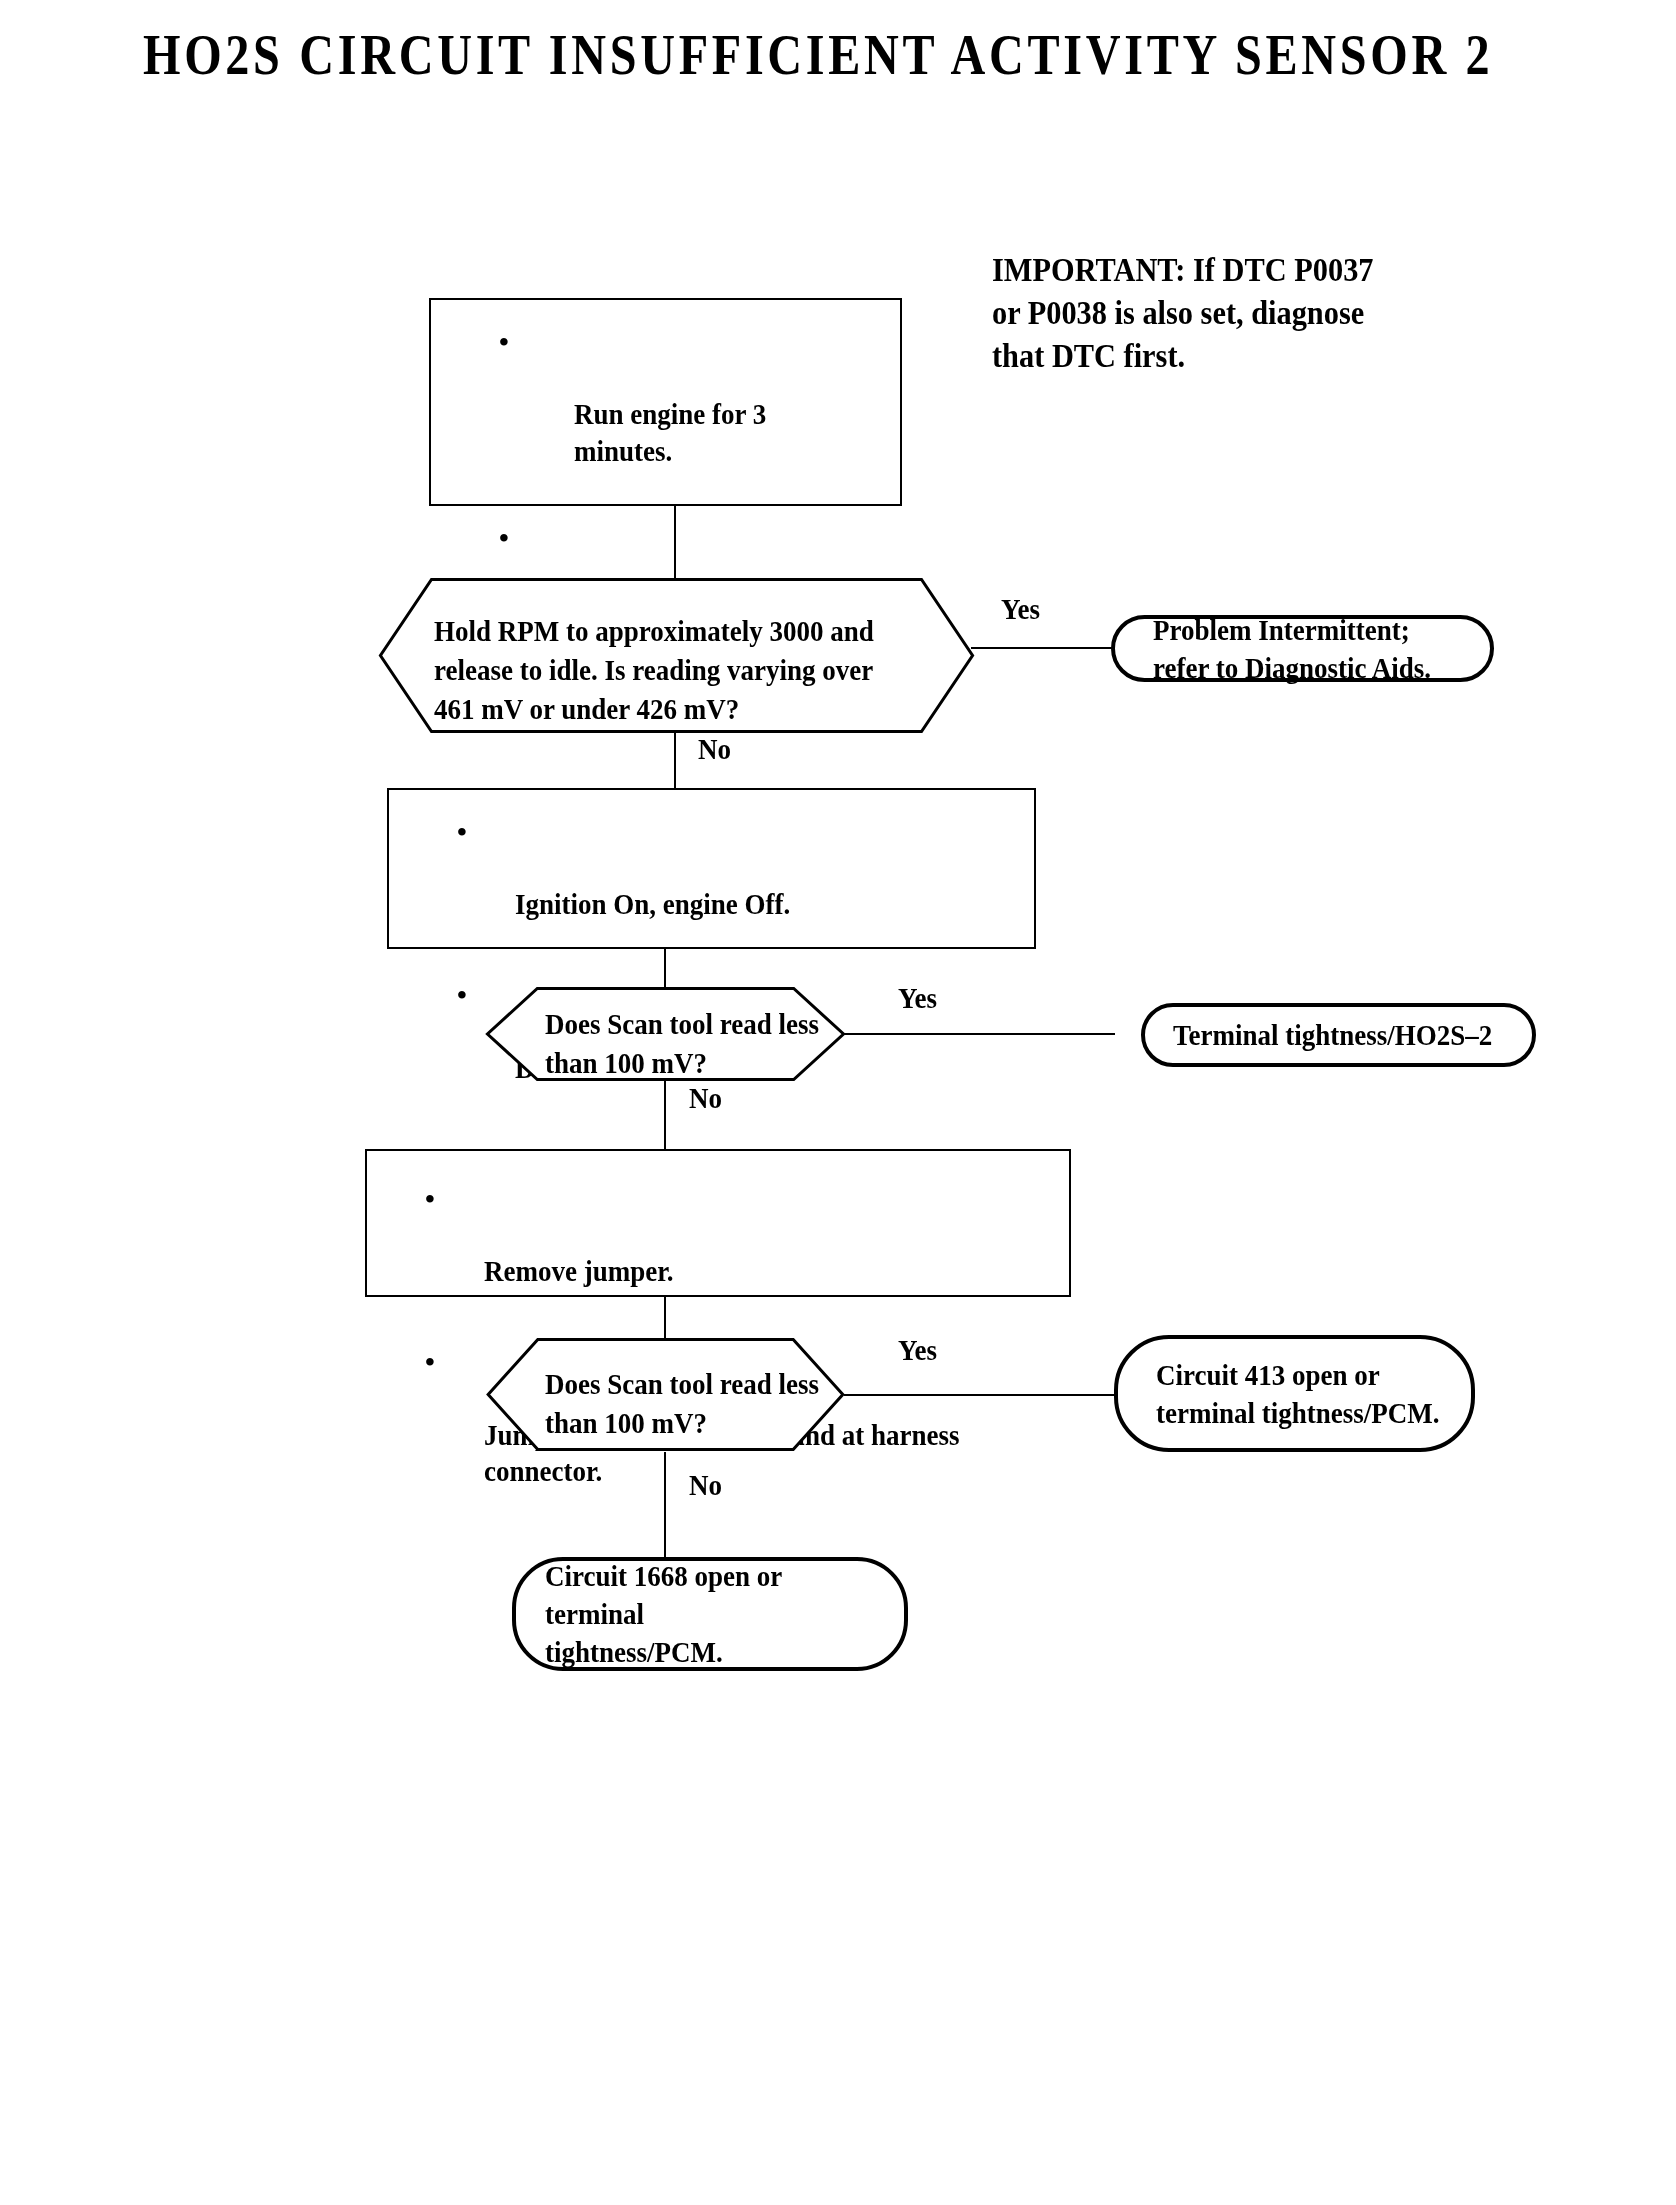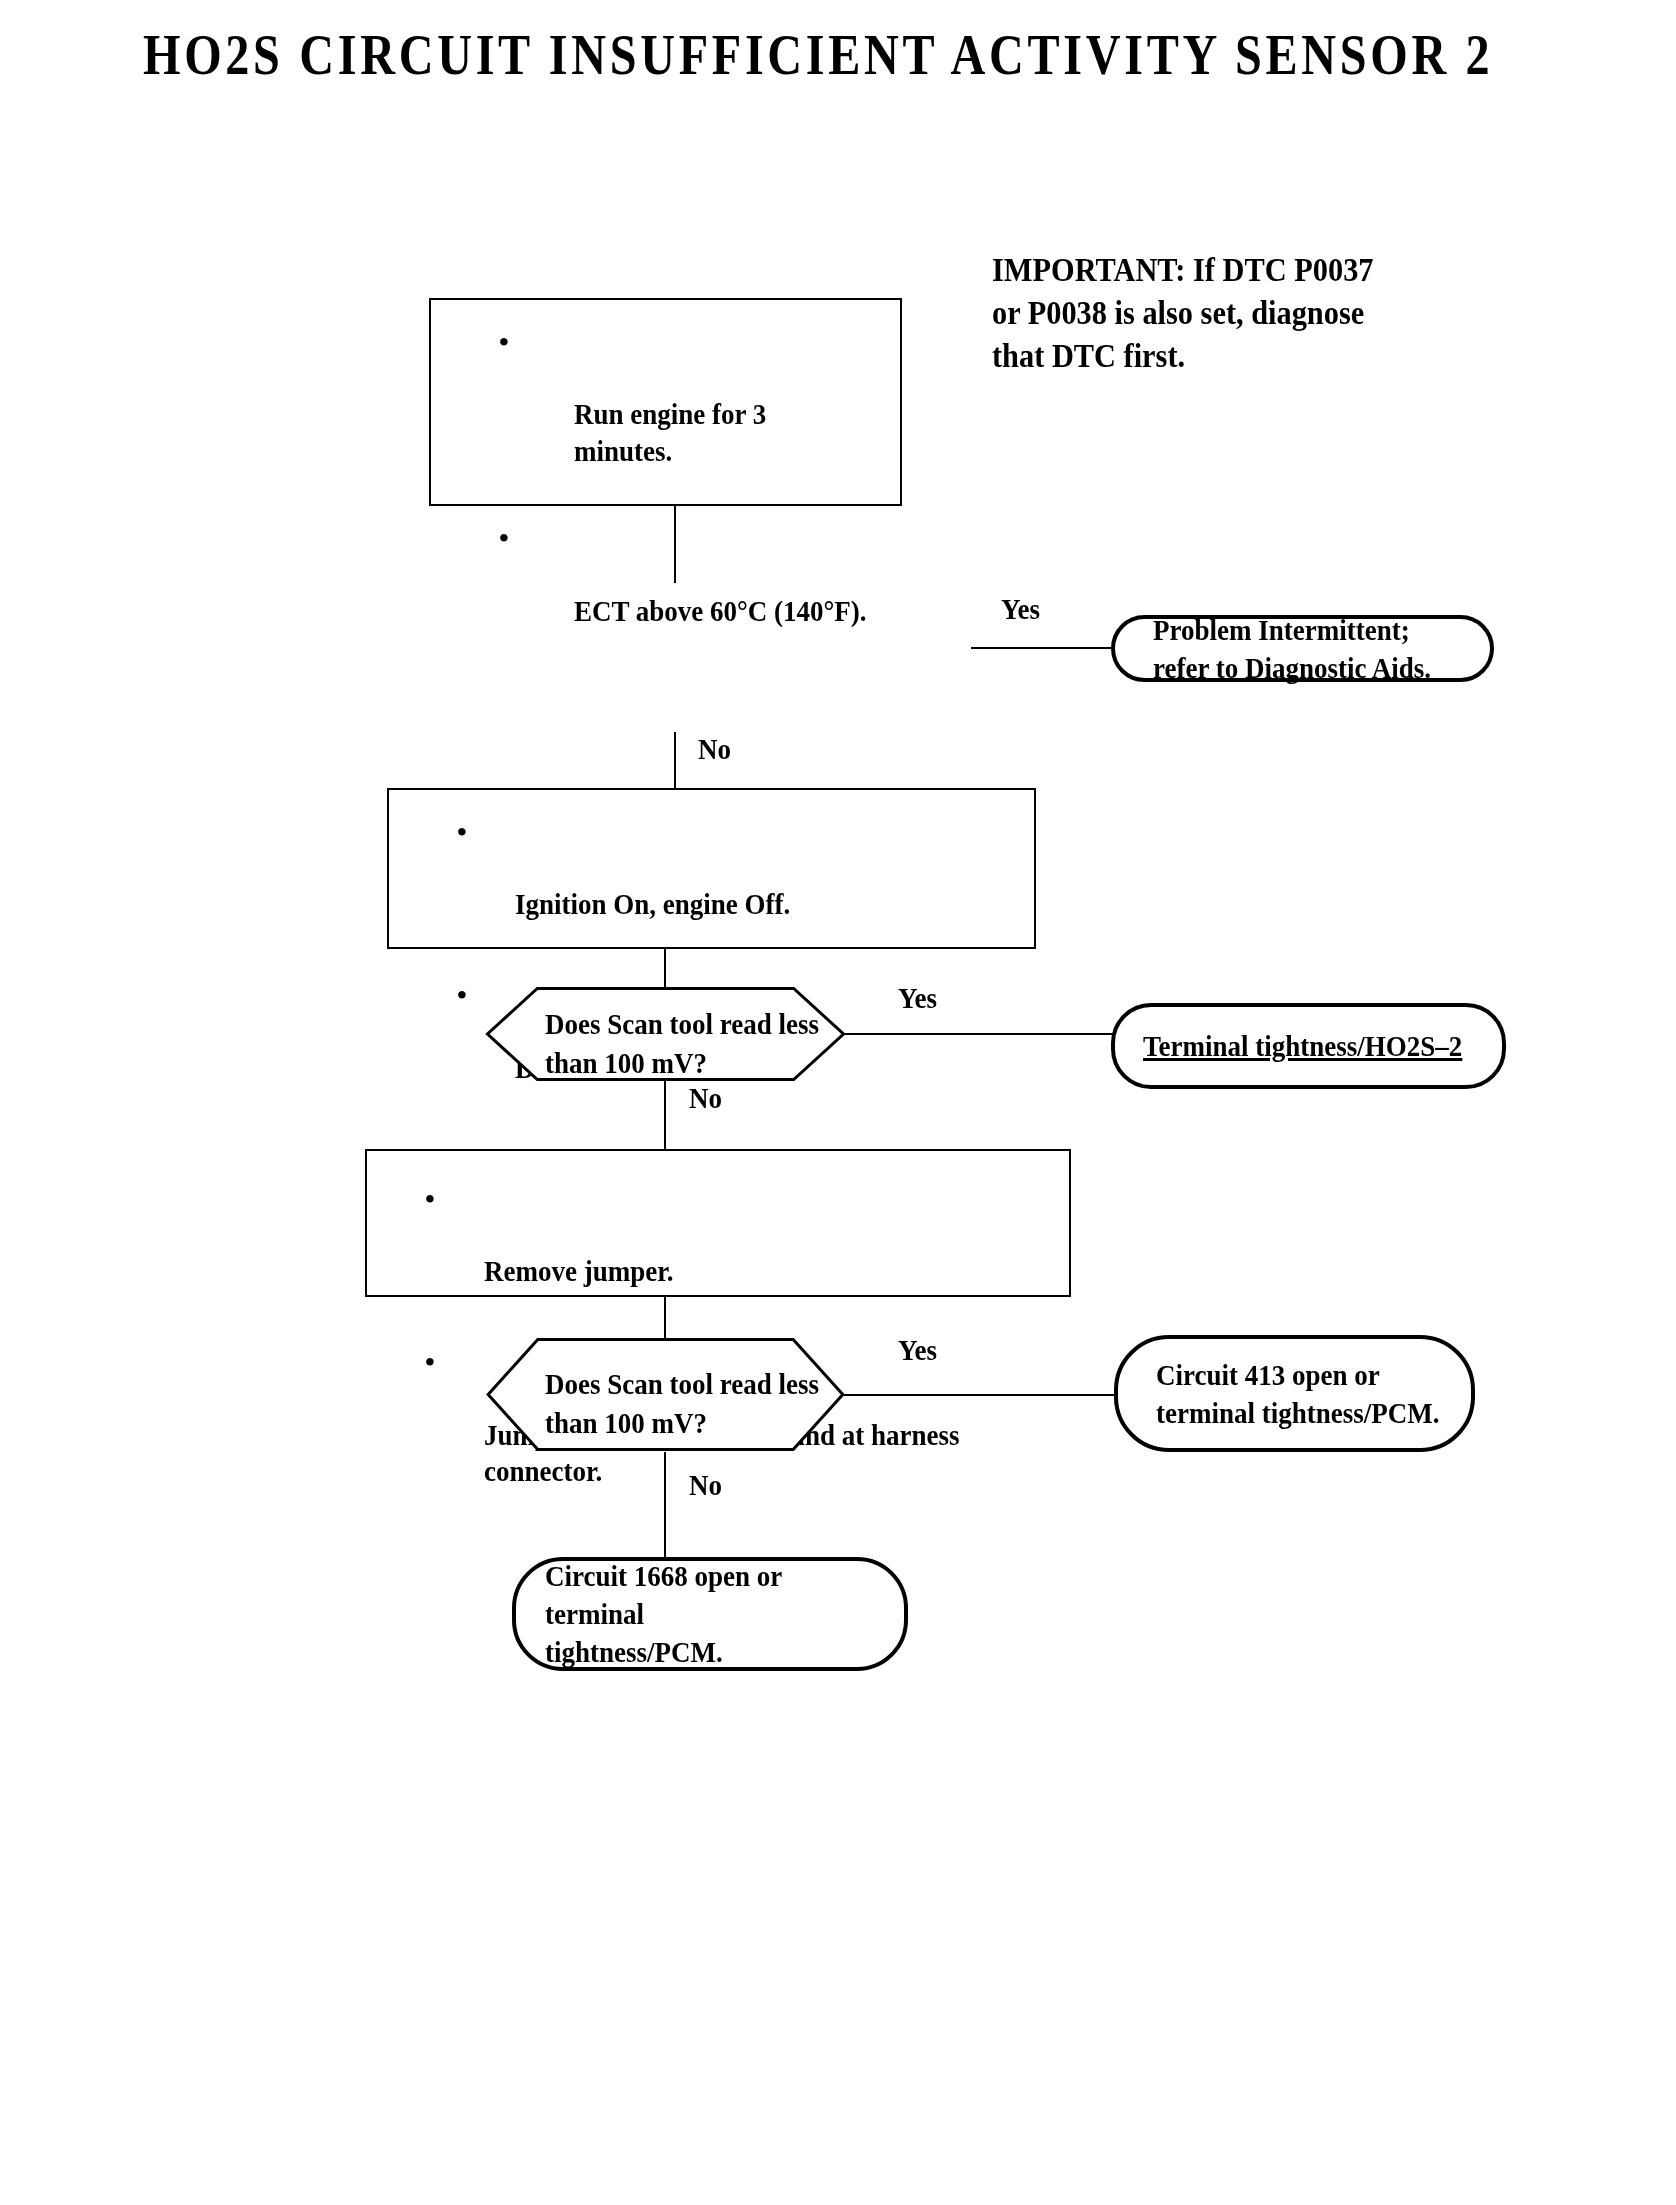--- a/index.html
+++ b/index.html
@@ -148,23 +148,22 @@
   }
 
   #term-1 {
     left: 1111px; top: 615px; width: 383px; height: 67px;
     border-radius: 36px;
     align-items: center;
   }
   #term-1 .term-text { margin-left: 38px; }
 
   #term-2 {
-    left: 1111px; top: 1003px; width: 395px; height: 86px;
+    left: 1141px; top: 1003px; width: 395px; height: 64px;
     border-radius: 40px;
-    text-decoration: underline;
   }
   #term-2 .term-text { margin-left: 28px; }
 
   #term-3 {
     left: 1114px; top: 1335px; width: 361px; height: 117px;
     border-radius: 55px;
   }
   #term-3 .term-text { margin-left: 38px; }
 
   #term-4 {
@@ -212,20 +211,28 @@
       </div>
       <div class="bullet-row">
         <span class="bullet-dot">•</span>
         <span class="bullet-text">ECT above 60°C (140°F).</span>
       </div>
     </div>
   </div>
 
   <div class="conn-v" style="left:674px; top:506px; height:77px;"></div>
 
+  <div class="decision" id="hex-1">
+    <svg width="597" height="157" viewBox="0 0 982 258">
+      <polygon points="88,4 894,4 978,129 894,254 88,254 4,129" fill="#ffffff" stroke="#000000" stroke-width="5"></polygon>
+    </svg>
+    <div class="dec-text">Hold RPM to approximately 3000 and
+release to idle. Is reading varying over
+461 mV or under 426 mV?</div>
+  </div>
 
   <div class="conn-h" style="left:971px; top:647px; width:143px;"></div>
   <div class="branch-label" style="left:1001px; top:594px;">Yes</div>
 
   <div class="terminal" id="term-1">
     <span class="term-text">Problem Intermittent;
 refer to Diagnostic Aids.</span>
   </div>
 
   <div class="conn-v" style="left:674px; top:732px; height:58px;"></div>

